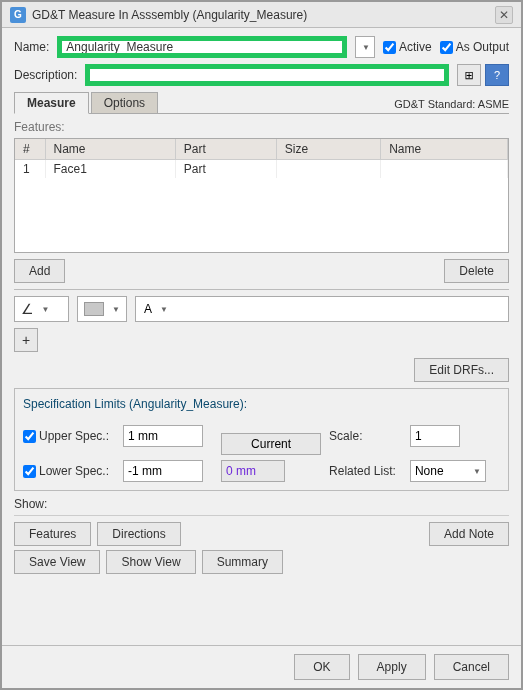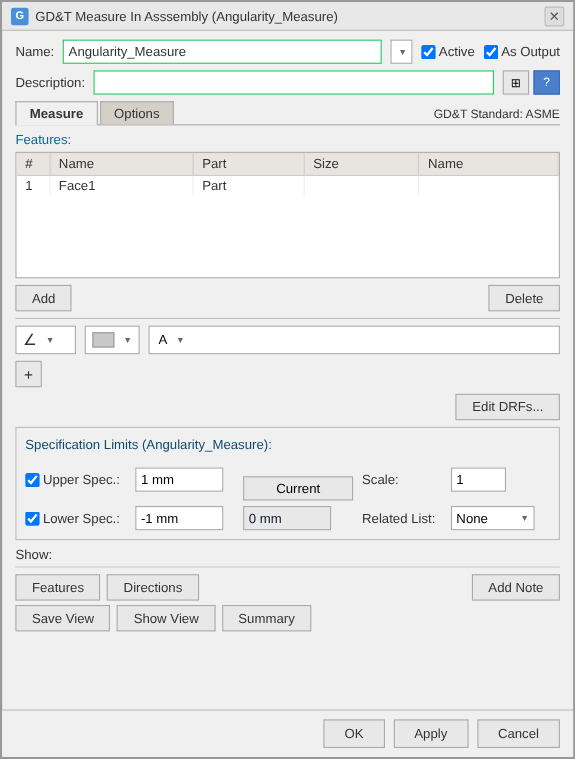--- a/index.html
+++ b/index.html
@@ -83,21 +83,21 @@
     }
 
     .label {
       font-size: 12px;
       color: #333;
       white-space: nowrap;
     }
 
     .text-input {
       height: 22px;
-      border: 1px solid #22c55e;
+      border: 5px solid #22c55e;
       background: white;
       padding: 2px 4px;
       font-size: 12px;
       color: #333;
     }
 
     .name-input {
       flex: 1;
       height: 22px;
     }
@@ -190,21 +190,21 @@
       font-size: 11px;
       color: #333;
       padding-bottom: 3px;
     }
 
     .features-section {
       flex-shrink: 0;
     }
     .features-label {
       font-size: 12px;
-      color: #0369a1;
+      color: #737373;
       margin-bottom: 4px;
     }
     .table-container {
       border: 1px solid #aaa;
       background: white;
       height: 115px;
       overflow-y: auto;
     }
     table {
       width: 100%;
@@ -347,26 +347,26 @@
       height: 22px;
       padding: 0 12px;
       border: 1px solid #aaa;
       background: #e8e8e8;
       cursor: pointer;
       font-size: 12px;
       margin-top: 16px;
     }
     .current-val {
       height: 22px;
-      width: 80px;
+      width: 64px;
       border: 1px solid #aaa;
       background: #e8e8e8;
       padding: 2px 4px;
       font-size: 12px;
-      color: #0f172a;
+      color: #6d28d9;
       display: flex;
       align-items: center;
     }
     .scale-input {
       height: 22px;
       width: 60px;
       border: 1px solid #aaa;
       background: white;
       padding: 2px 4px;
       font-size: 12px;

